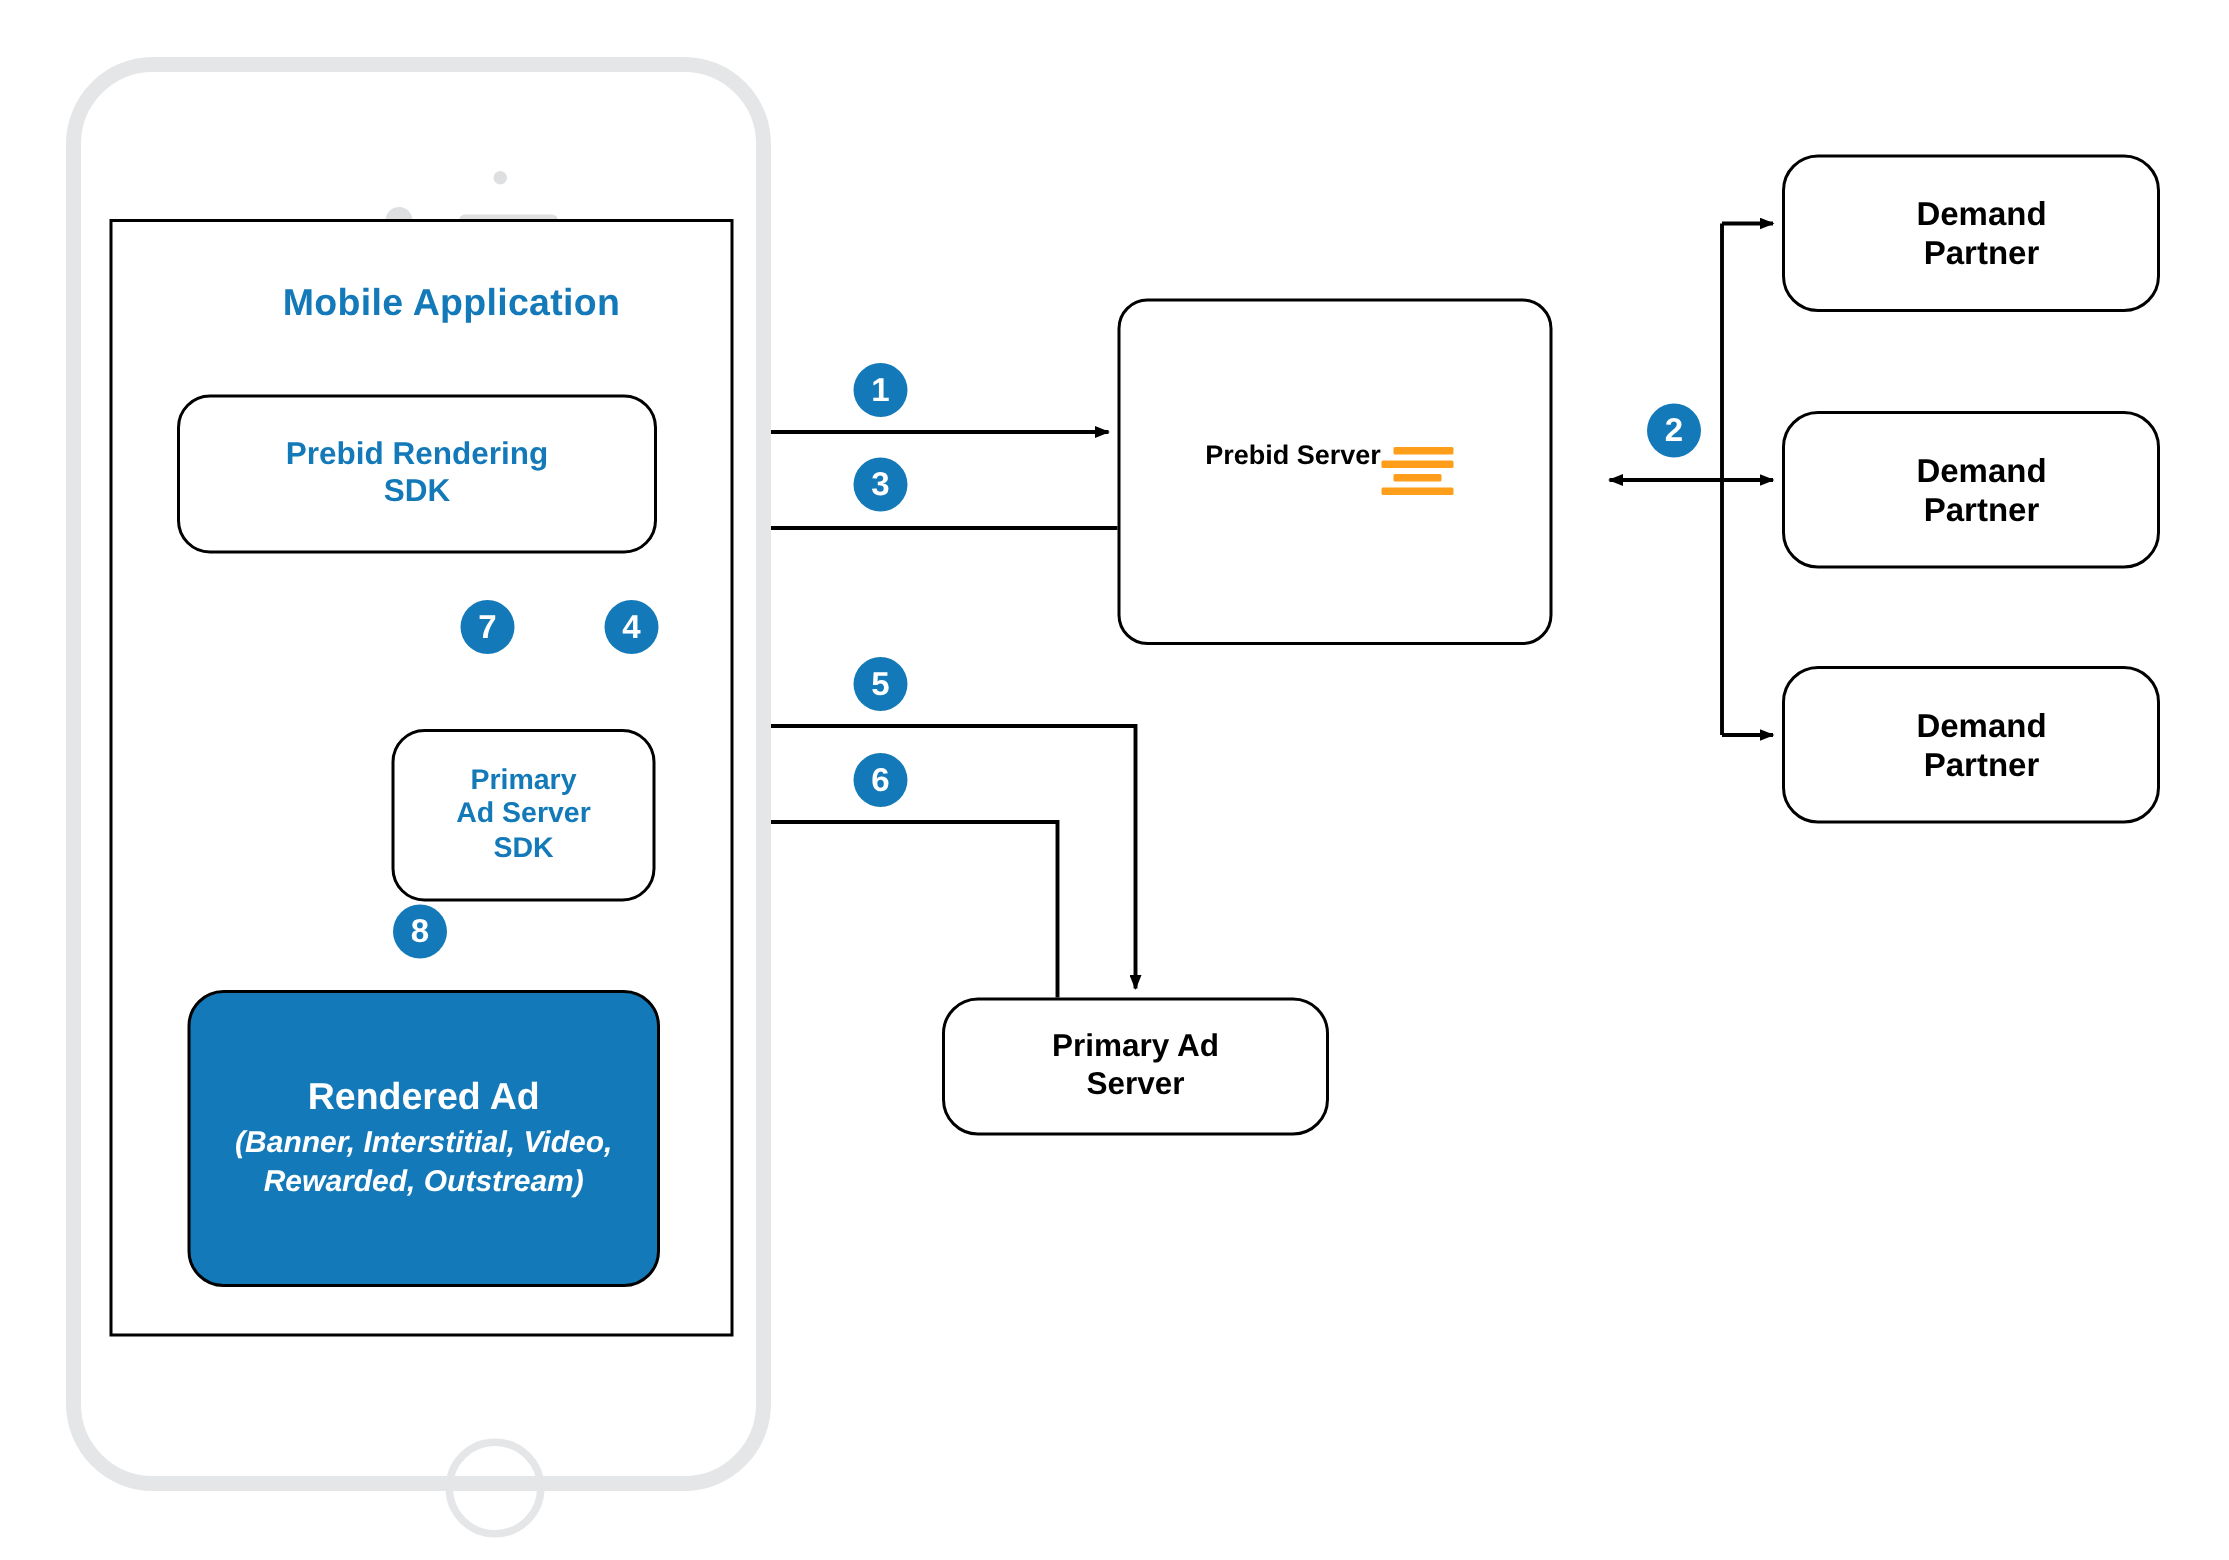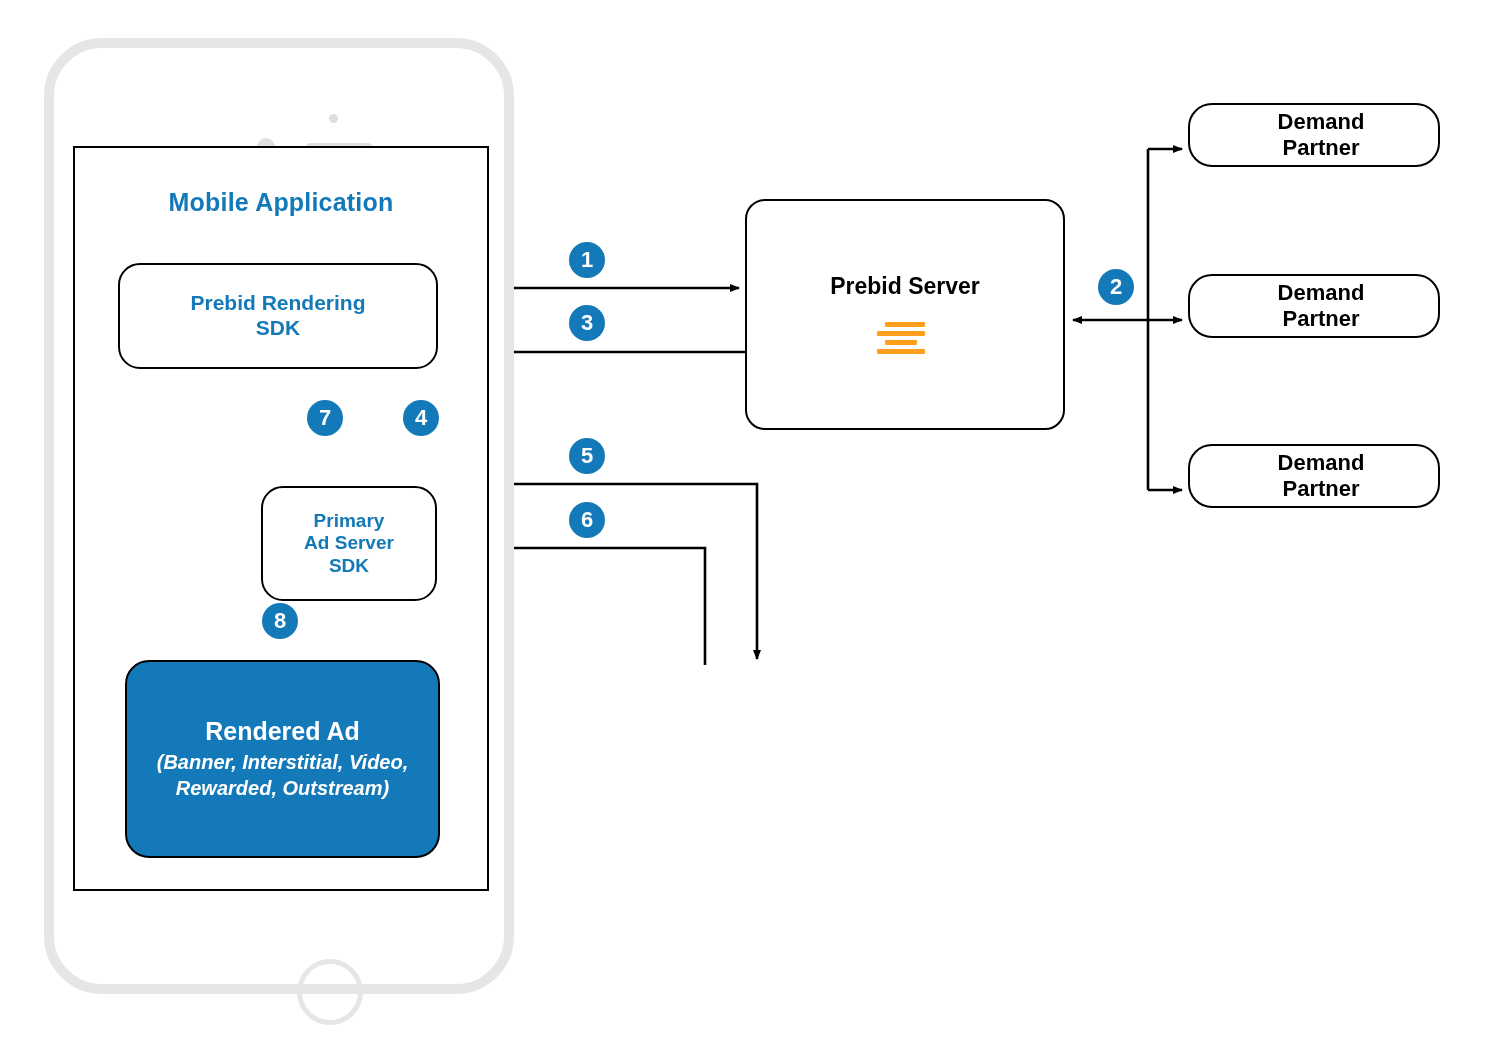--- a/index.html
+++ b/index.html
@@ -113,20 +113,21 @@
   .app-title {
     position: absolute;
     left: 73px;
     top: 188px;
     width: 416px;
     text-align: center;
     font-size: 25px;
     font-weight: bold;
     color: #1379b8;
     letter-spacing: 0.2px;
+    padding-left: 20px;
   }
 
   .blue-text { color: #1379b8; font-weight: bold; }
   .black-text { color: #000000; font-weight: bold; }
 
   
   #prebid-rendering-sdk {
     left: 118px; top: 263px; width: 320px; height: 106px;
     font-size: 21px;
   }
@@ -142,33 +143,33 @@
     flex-direction: column;
     color: #ffffff;
   }
   #rendered-ad .ra-title {
     font-size: 25px; font-weight: bold; margin-bottom: 2px;
   }
   #rendered-ad .ra-sub {
     font-size: 20px; font-style: italic; font-weight: bold; line-height: 1.3;
   }
   #prebid-server {
-    left: 745px; top: 199px; width: 320px; height: 231px;
+    left: 745px; top: 199px; width: 290px; height: 231px;
     border-radius: 20px;
-    flex-direction: column;
-    font-size: 23px;
+    flex-direction: row;
+    font-size: 18px;
   }
   #prebid-server .ps-label { margin-bottom: 22px; }
   #primary-ad-server {
     left: 628px; top: 665px; width: 258px; height: 92px;
     border-radius: 24px;
     font-size: 21px;
   }
   .demand-partner {
-    left: 1188px; width: 252px; height: 64px;
+    left: 1188px; width: 252px; height: 105px;
     border-radius: 24px;
     font-size: 22px;
     padding-left: 14px;
   }
   #demand-partner-1 { top: 103px; }
   #demand-partner-2 { top: 274px; }
   #demand-partner-3 { top: 444px; }
 
   
   .prebid-mark {
@@ -291,20 +292,26 @@
   <div class="box" id="prebid-server">
     <div class="ps-label black-text">Prebid Server</div>
     <div class="prebid-mark">
       <i class="r1"></i>
         <i class="r2"></i>
         <i class="r3"></i>
         <i class="r4"></i>
     </div>
   </div>
 
+  <div class="box" id="primary-ad-server">
+    <span class="black-text">
+      <span>Primary Ad</span><br>
+      <span>Server</span>
+    </span>
+  </div>
 
   <div class="box demand-partner" id="demand-partner-1">
     <span class="black-text">
       <span>Demand</span><br>
       <span>Partner</span>
     </span>
   </div>
   <div class="box demand-partner" id="demand-partner-2">
     <span class="black-text">
       <span>Demand</span><br>

